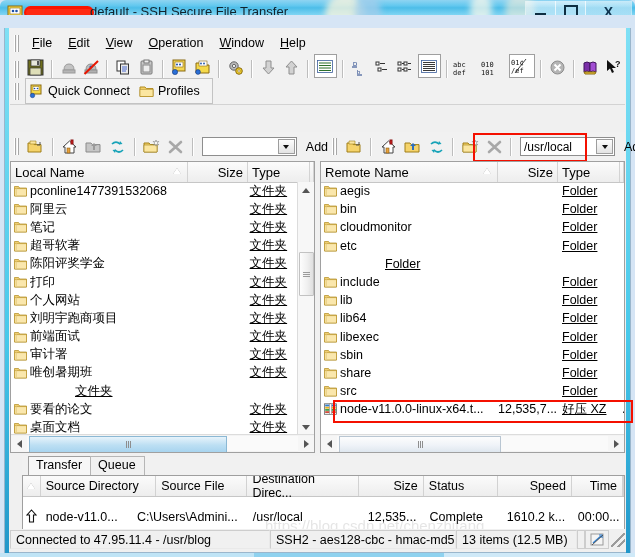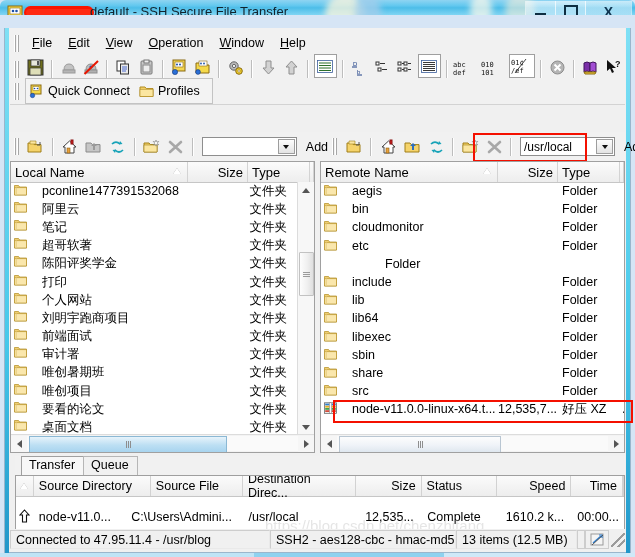--- a/index.html
+++ b/index.html
@@ -320,37 +320,38 @@
   .row {
     display: flex;
     align-items: center;
     height: 18.2px;
     font-size: 12.5px;
     white-space: nowrap;
   }
   .row .nm {
     width: 177px;
     display: flex;
-    align-items: flex-start;
-    gap: 15px;
+    align-items: center;
+    gap: 3px;
     padding-left: 3px;
     box-sizing: border-box;
     overflow: hidden;
   }
   .row .sz {
     width: 60px;
     text-align: right;
     padding-right: 5px;
     box-sizing: border-box;
   }
   .row .tp {
     width: 62px;
     padding-left: 4px;
     box-sizing: border-box;
     overflow: hidden;
+    text-decoration: underline;
   }
   .row .ex {
     padding-left: 2px;
   }
   .folder-ico {
     width: 13px; height: 12px;
     flex: 0 0 13px;
   }
 
   
@@ -425,21 +426,21 @@
   }
   .tri { width:0; height:0; }
   .tri-l { border-top:4px solid transparent; border-bottom:4px solid transparent; border-right:5px solid #555; }
   .tri-r { border-top:4px solid transparent; border-bottom:4px solid transparent; border-left:5px solid #555; }
   .tri-u { border-left:4px solid transparent; border-right:4px solid transparent; border-bottom:5px solid #555; }
   .tri-d { border-left:4px solid transparent; border-right:4px solid transparent; border-top:5px solid #555; }
 
   
   .transfer-wrap {
     position: absolute;
-    left: 10px; right: 5px;
+    left: 17px; right: 5px;
     top: 428px;
     height: 89px;
   }
   .tabs {
     display: flex;
     height: 19px;
     align-items: flex-end;
     padding-left: 6px;
     background: #f1f1f1;
   }
@@ -1048,28 +1049,20 @@
                   <path d="M0.5 1.5 h4 l1.2 1.5 H12.5 V11 H0.5 z" fill="#f0cf72" stroke="#b08a1e" stroke-width="0.7"></path>
                   <path d="M0.5 3.6 h12 V11 H0.5 z" fill="#fae7ad" stroke="#b08a1e" stroke-width="0.6"></path>
                   <path d="M1.6 3.6 h1.2 V11 H1.6 z" fill="#e9cf84"></path>
                 </svg>
                 <span>唯创暑期班</span>
               </span>
               <span class="sz"></span>
               <span class="tp">文件夹</span>
             </div>
             <div class="row">
-              <span class="nm">
-                <svg class="folder-ico" viewBox="0 0 13 12">
-                  <path d="M0.5 1.5 h4 l1.2 1.5 H12.5 V11 H0.5 z" fill="#f0cf72" stroke="#b08a1e" stroke-width="0.7"></path>
-                  <path d="M0.5 3.6 h12 V11 H0.5 z" fill="#fae7ad" stroke="#b08a1e" stroke-width="0.6"></path>
-                  <path d="M1.6 3.6 h1.2 V11 H1.6 z" fill="#e9cf84"></path>
-                </svg>
-                <span>唯创项目</span>
-              </span>
               <span class="sz"></span>
               <span class="tp">文件夹</span>
             </div>
             <div class="row">
               <span class="nm">
                 <svg class="folder-ico" viewBox="0 0 13 12">
                   <path d="M0.5 1.5 h4 l1.2 1.5 H12.5 V11 H0.5 z" fill="#f0cf72" stroke="#b08a1e" stroke-width="0.7"></path>
                   <path d="M0.5 3.6 h12 V11 H0.5 z" fill="#fae7ad" stroke="#b08a1e" stroke-width="0.6"></path>
                   <path d="M1.6 3.6 h1.2 V11 H1.6 z" fill="#e9cf84"></path>
                 </svg>

